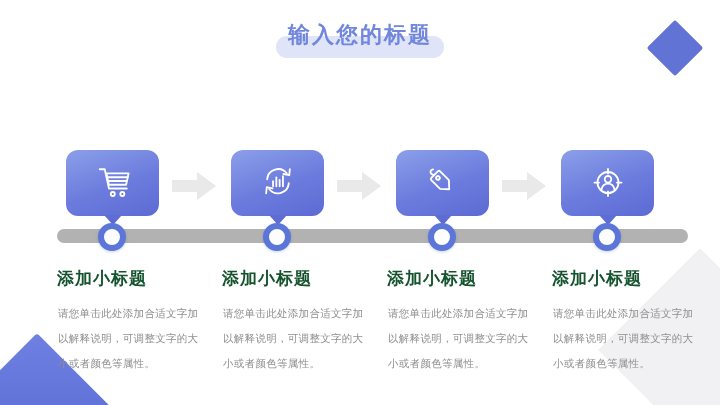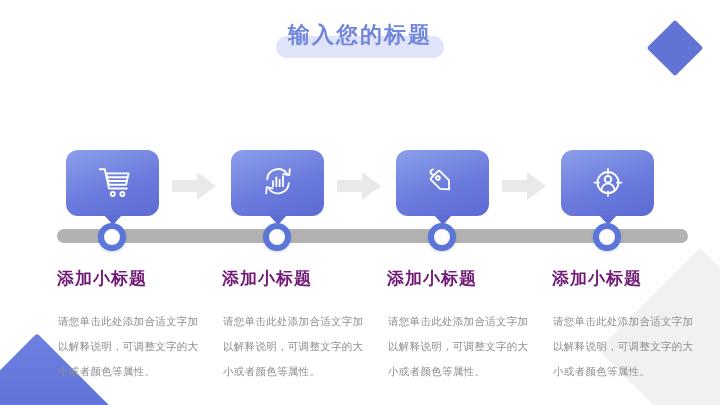--- a/index.html
+++ b/index.html
@@ -45,21 +45,21 @@
   .bar{position:absolute;left:57px;top:229px;width:631px;height:14px;
     border-radius:7px;background:#b2b2b2;z-index:1;}
   .node{position:absolute;top:223px;width:16px;height:16px;border-radius:50%;
     background:#fdfdfd;border:6px solid #5b76d8;z-index:2;
     box-shadow:0 1px 3px rgba(60,80,160,.25);}
   .n1{left:98px;} .n2{left:263px;} .n3{left:428px;} .n4{left:593px;}
 
   
   .col{position:absolute;top:268px;width:152px;z-index:2;}
   .c1{left:57px;} .c2{left:222px;} .c3{left:387px;} .c4{left:552px;}
-  .col h3{margin:0 0 19px 0;font-size:17px;line-height:22px;color:#701a75;
+  .col h3{margin:0 0 11px 0;font-size:17px;line-height:22px;color:#14532d;
     font-weight:bold;letter-spacing:1px;}
   .col p{margin:1px;font-size:10.5px;line-height:25px;color:#8f8f8f;
     letter-spacing:0.3px;}
 </style>
 </head>
 <body>
 
 <div class="slide">
 
   <div class="deco-br"></div>

